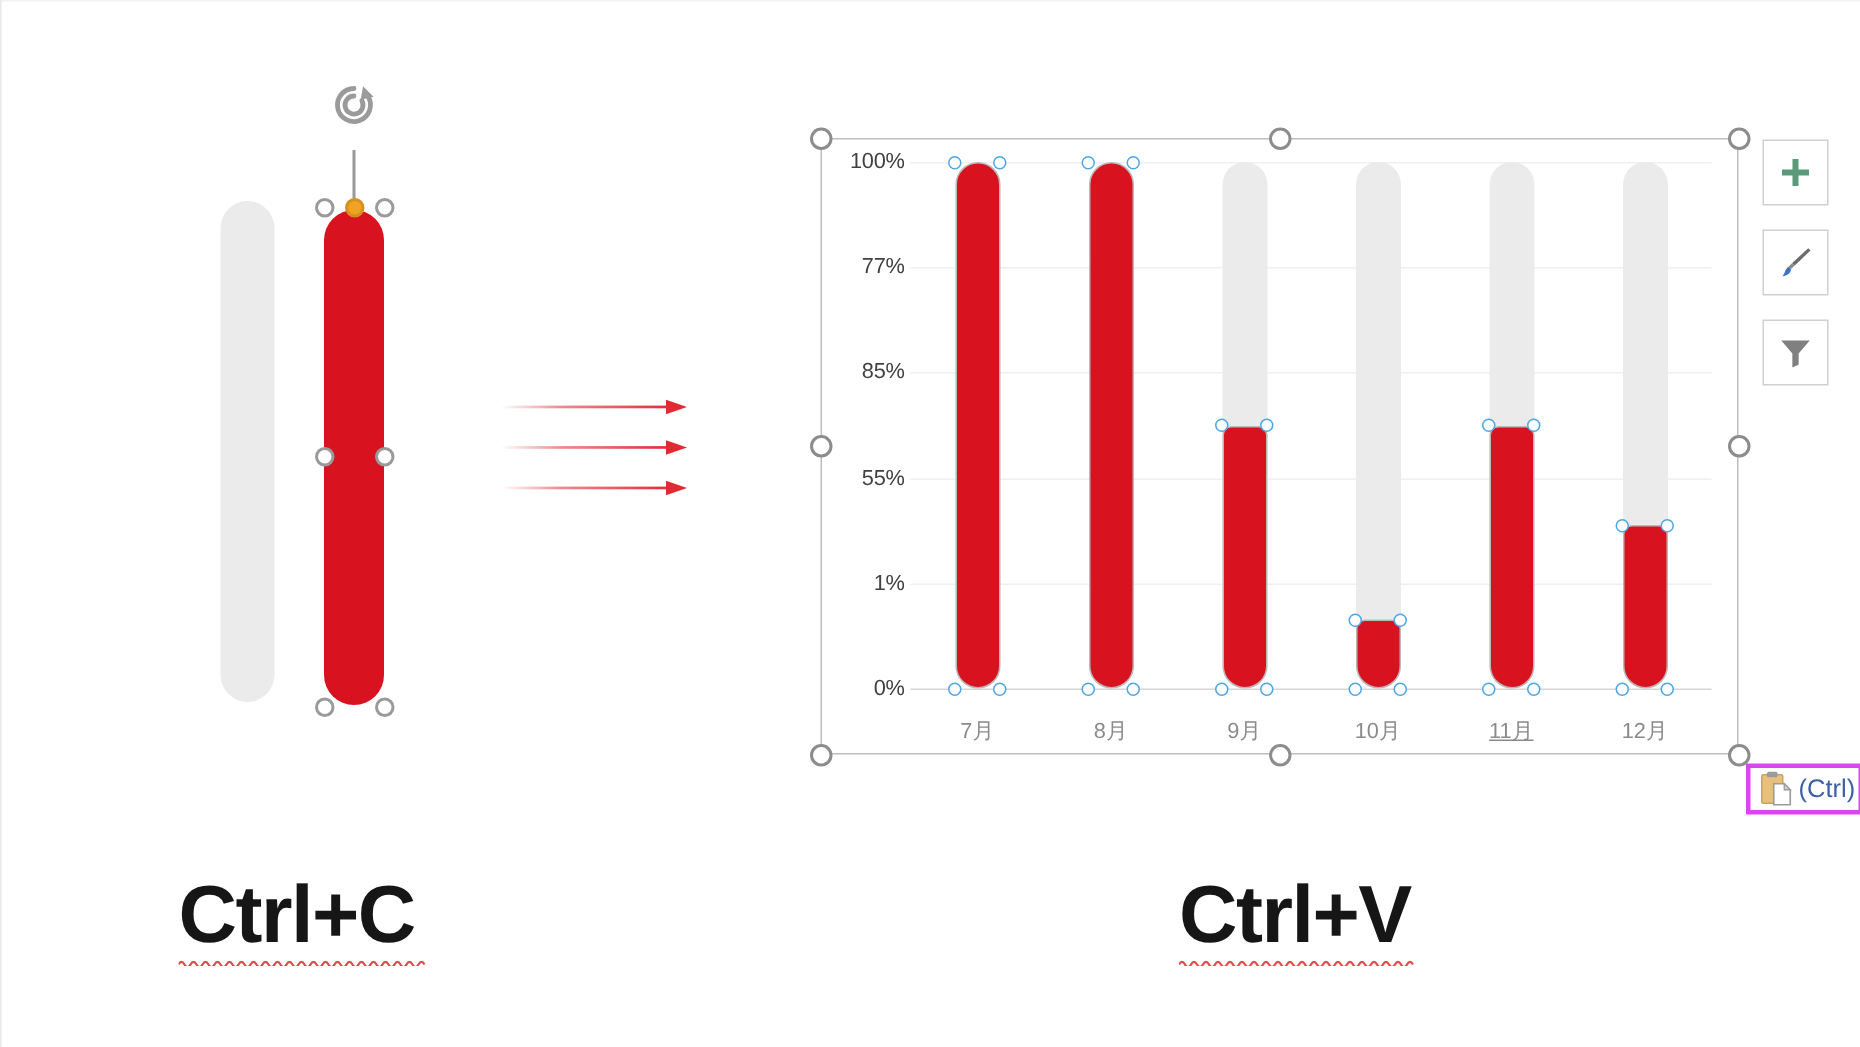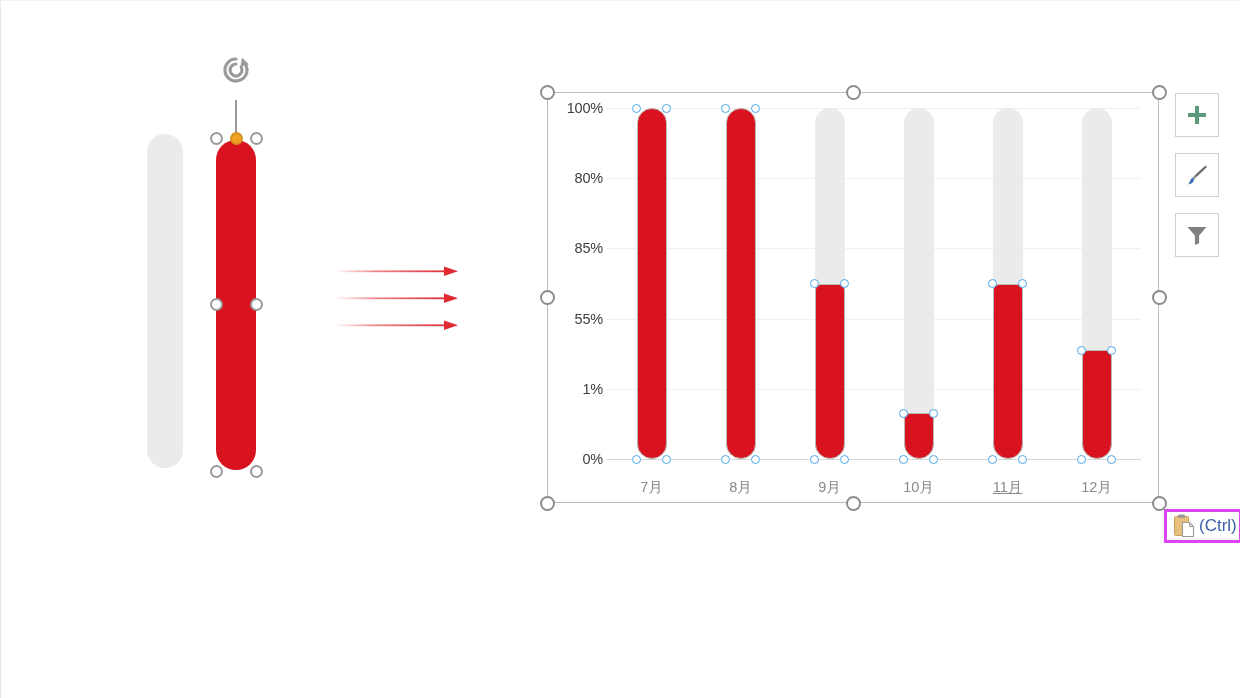--- a/index.html
+++ b/index.html
@@ -265,21 +265,21 @@
         <div class="gridline" style="top: 226.6px;"></div>
         <div class="ytick-wrap" style="top: 226.6px;">
           <div class="ytick">55%</div>
         </div>
         <div class="gridline" style="top: 156.4px;"></div>
         <div class="ytick-wrap" style="top: 156.4px;">
           <div class="ytick">85%</div>
         </div>
         <div class="gridline" style="top: 86.2px;"></div>
         <div class="ytick-wrap" style="top: 86.2px;">
-          <div class="ytick">80%</div>
+          <div class="ytick">77%</div>
         </div>
         <div class="gridline" style="top: 16px;"></div>
         <div class="ytick-wrap" style="top: 16px;">
           <div class="ytick">100%</div>
         </div>
         <div class="bar-bg" style="left: 89.5px; top: 16px; width: 30px; height: 351px;"></div>
         <div class="bar-fg" style="left: 89.5px; top: 16px; width: 30px; height: 351px; border-radius: 15px;"></div>
         <div class="dot" style="left: 89.5px; top: 16px;"></div>
         <div class="dot" style="left: 119.5px; top: 16px;"></div>
         <div class="dot" style="left: 89.5px; top: 367px;"></div>
@@ -355,15 +355,27 @@
   <div id="paste-options">
     <svg width="24" height="26" viewBox="0 0 24 26">
       <rect x="1.5" y="3.5" width="14" height="19" rx="1" fill="#e8c07d" stroke="#c9a35c" stroke-width="1"></rect>
       <rect x="5" y="1.5" width="7" height="3.6" rx="1" fill="#9b9b9b"></rect>
       <path d="M9.5 9.5 h7 l4 4 v10 h-11 z" fill="#ffffff" stroke="#9b9b9b" stroke-width="1.1"></path>
       <path d="M16.5 9.5 l4 4 h-4 z" fill="#d8d8d8" stroke="#9b9b9b" stroke-width="0.9"></path>
     </svg>
     <span id="paste-ctrl-label">(Ctrl)</span>
   </div>
 
-
+  <div class="caption" id="caption-copy">
+    <span>Ctrl+C</span>
+    <svg class="squiggle" width="165" height="5" viewBox="0 0 165 5" preserveAspectRatio="none">
+      <path d="M0 4 Q2 0.6 4 4 T8 4 T12 4 T16 4 T20 4 T24 4 T28 4 T32 4 T36 4 T40 4 T44 4 T48 4 T52 4 T56 4 T60 4 T64 4 T68 4 T72 4 T76 4 T80 4 T84 4 T88 4 T92 4 T96 4 T100 4 T104 4 T108 4 T112 4 T116 4 T120 4 T124 4 T128 4 T132 4 T136 4 T140 4 T144 4 T148 4 T152 4 T156 4 T160 4 T164 4" fill="none" stroke="#e34b4b" stroke-width="1.5"></path>
+    </svg>
+  </div>
+
+  <div class="caption" id="caption-paste">
+    <span>Ctrl+V</span>
+    <svg class="squiggle" width="160" height="5" viewBox="0 0 160 5" preserveAspectRatio="none">
+      <path d="M0 4 Q2 0.6 4 4 T8 4 T12 4 T16 4 T20 4 T24 4 T28 4 T32 4 T36 4 T40 4 T44 4 T48 4 T52 4 T56 4 T60 4 T64 4 T68 4 T72 4 T76 4 T80 4 T84 4 T88 4 T92 4 T96 4 T100 4 T104 4 T108 4 T112 4 T116 4 T120 4 T124 4 T128 4 T132 4 T136 4 T140 4 T144 4 T148 4 T152 4 T156 4" fill="none" stroke="#e34b4b" stroke-width="1.5"></path>
+    </svg>
+  </div>
 
 </div>
 
 </body></html>

